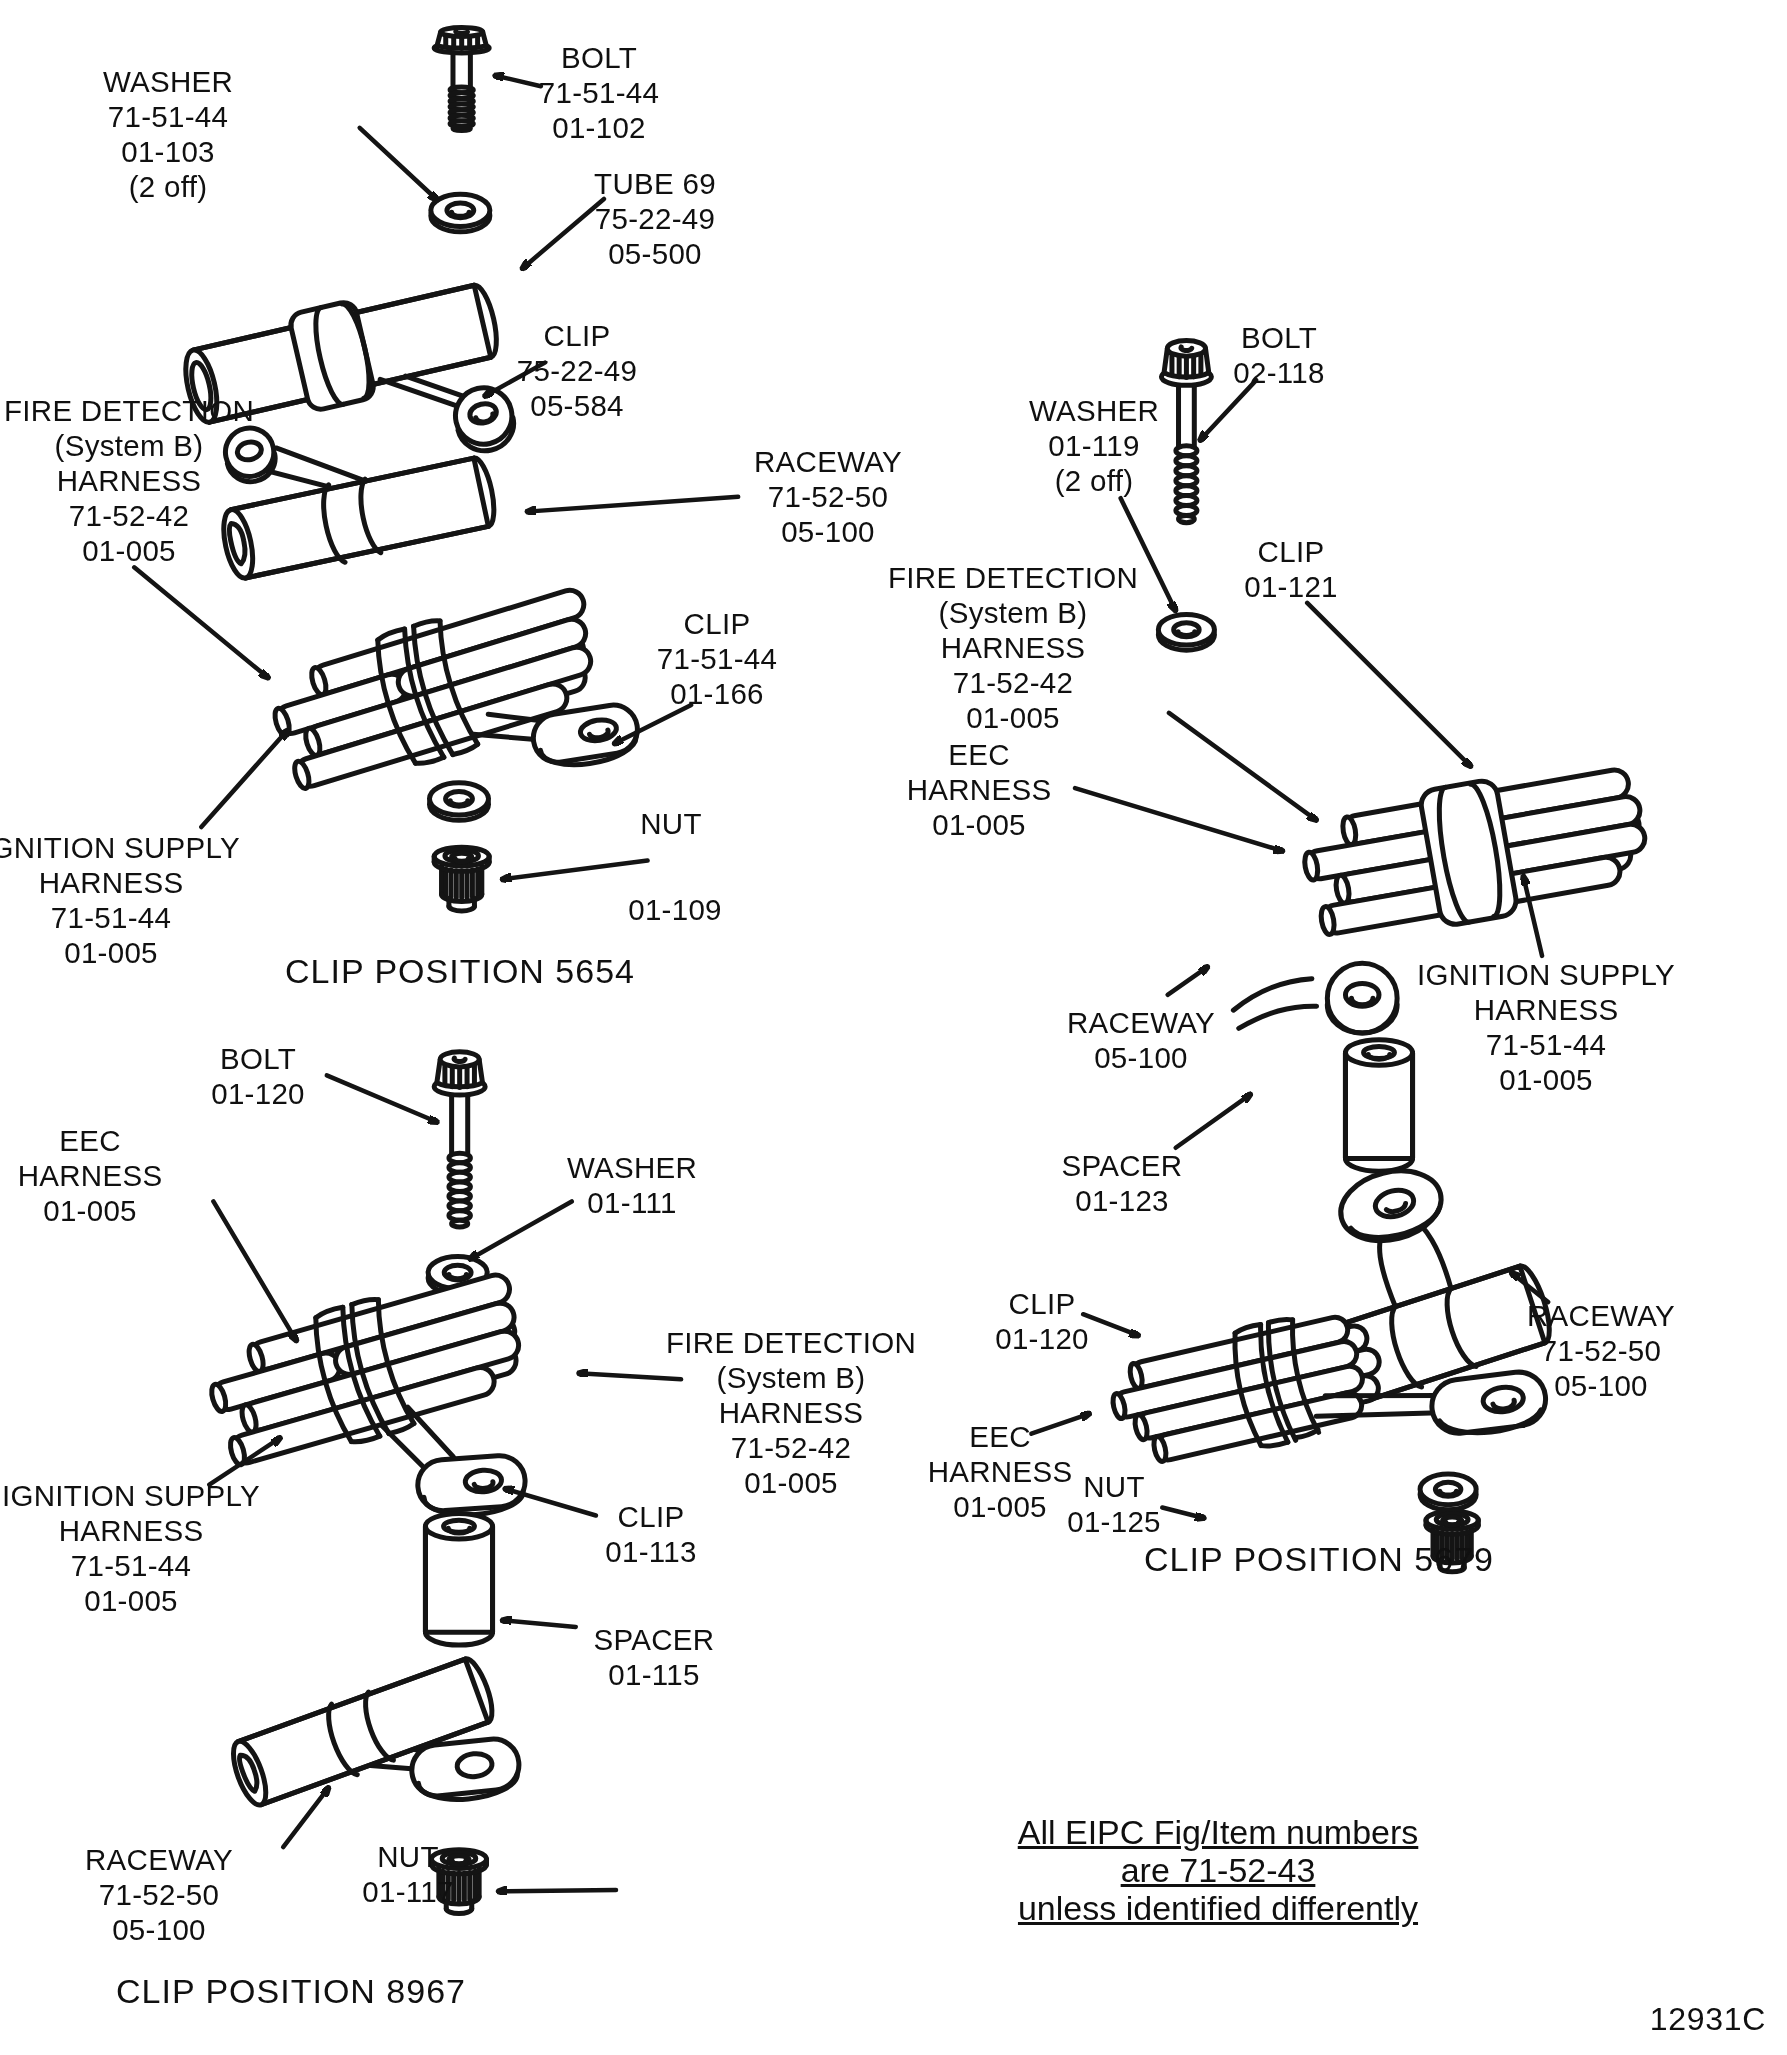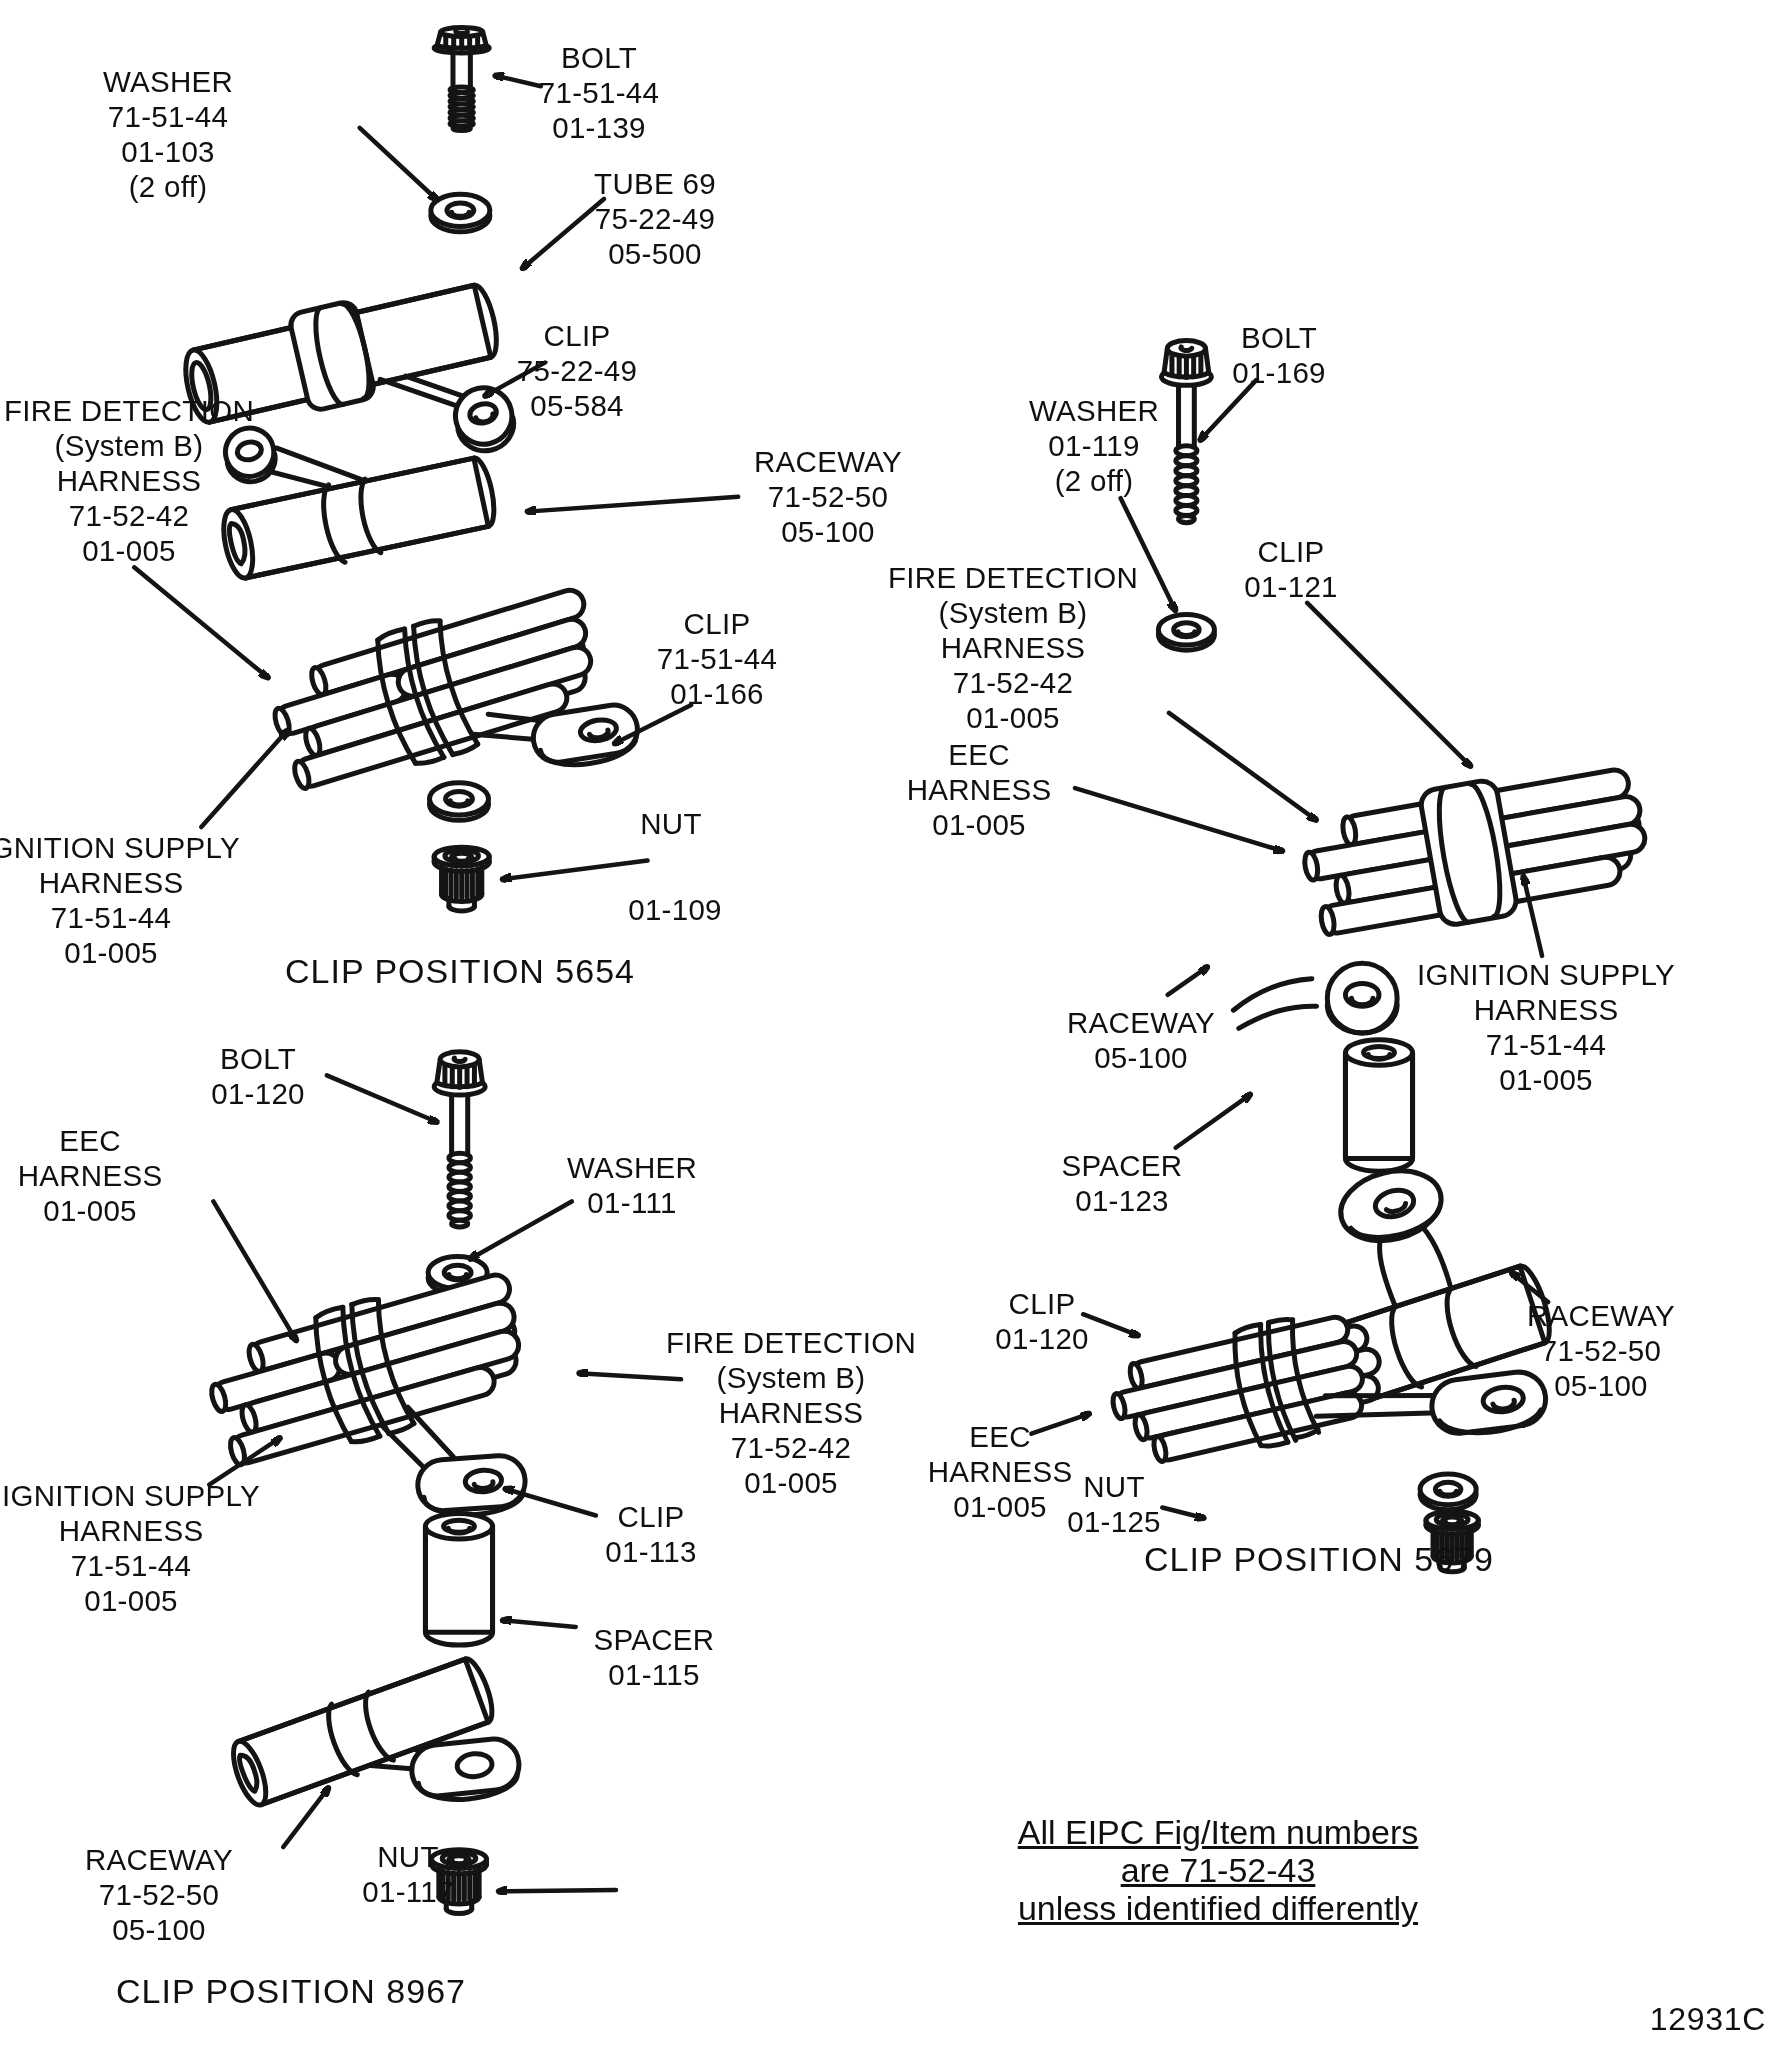--- a/index.html
+++ b/index.html
@@ -303,21 +303,21 @@
 
 <div class="lbl" style="left:168px;top:64px">
   <span>WASHER</span>
   <span>71-51-44</span>
   <span>01-103</span>
   <span>(2 off)</span>
 </div>
 <div class="lbl" style="left:599px;top:40px">
   <span>BOLT</span>
   <span>71-51-44</span>
-  <span>01-139</span>
+  <span>01-102</span>
 </div>
 <div class="lbl" style="left:655px;top:166px">
   <span>TUBE 69</span>
   <span>75-22-49</span>
   <span>05-500</span>
 </div>
 <div class="lbl" style="left:577px;top:318px">
   <span>CLIP</span>
   <span>75-22-49</span>
   <span>05-584</span>
@@ -393,21 +393,21 @@
   <span>05-100</span>
 </div>
 <div class="lbl" style="left:408px;top:1839px">
   <span>NUT</span>
   <span>01-117</span>
 </div>
 <div class="cap" style="left:291px;top:1973px">CLIP POSITION 8967</div>
 
 <div class="lbl" style="left:1279px;top:320px">
   <span>BOLT</span>
-  <span>01-169</span>
+  <span>02-118</span>
 </div>
 <div class="lbl" style="left:1094px;top:393px">
   <span>WASHER</span>
   <span>01-119</span>
   <span>(2 off)</span>
 </div>
 <div class="lbl" style="left:1013px;top:560px">
   <span>FIRE DETECTION</span>
   <span>(System B)</span>
   <span>HARNESS</span>

